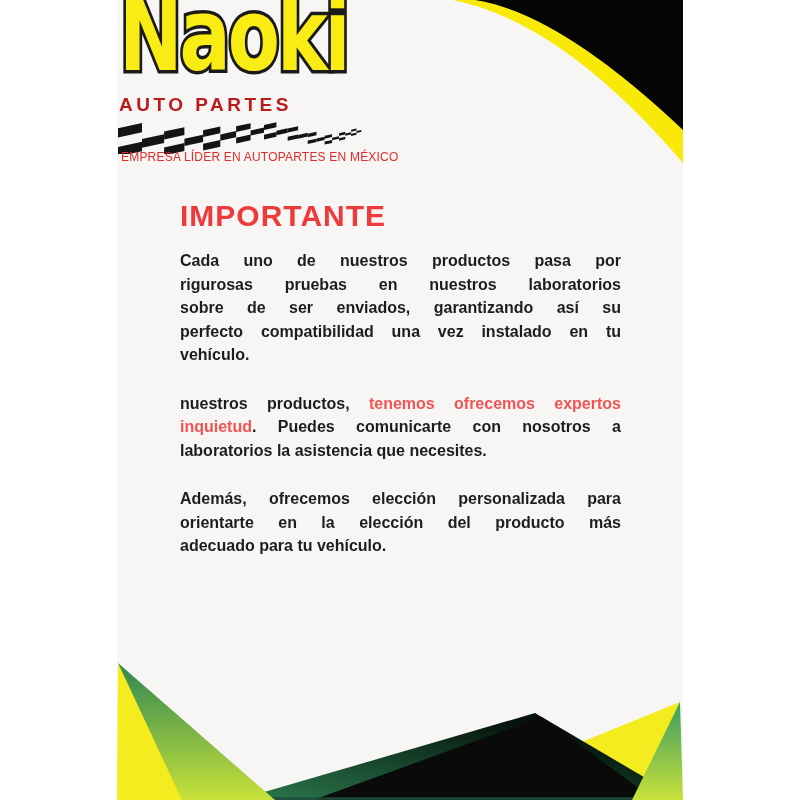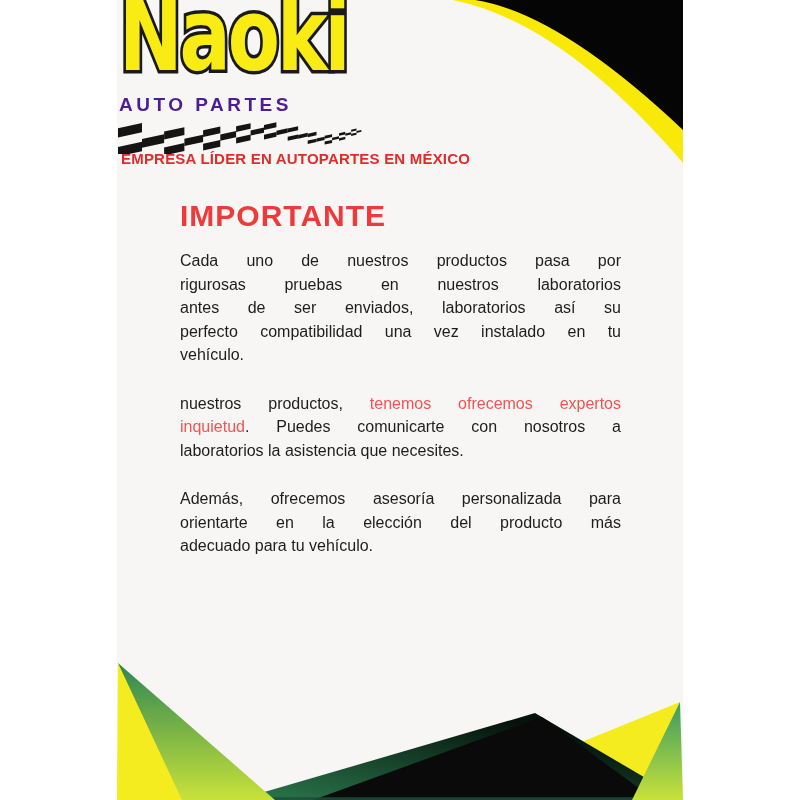--- a/index.html
+++ b/index.html
@@ -19,38 +19,38 @@
     font-family:"DejaVu Sans", sans-serif; font-weight:bold; font-size:100px;
     letter-spacing:-4px; color:var(--brand_yellow,#f8ec14);
     -webkit-text-stroke:7px var(--outline_black,#1a1a1a);
     paint-order:stroke fill;
     transform:scaleX(0.76); transform-origin:left top;
     white-space:nowrap;
   }
   .logo-sub {
     position:absolute; left:2px; top:94px;
     font-size:19px; font-weight:bold; letter-spacing:3.5px;
-    color:#4c1d95; white-space:nowrap;
+    color:#b91c1c; white-space:nowrap;
   }
   .flag { position:absolute; left:0; top:112px; width:255px; height:42px; display:block; }
   .tagline {
     position:absolute; left:4px; top:150px;
-    font-size:15px; font-weight:bold; letter-spacing:0.2px;
+    font-size:12px; font-weight:normal; letter-spacing:0.2px;
     color:var(--tagline_red,#e22b2b); white-space:nowrap;
   }
   
   .content { position:absolute; left:63px; top:199px; width:441px; }
   .heading {
     margin:0 0 16px 0; font-size:30px; line-height:34px; font-weight:bold;
     letter-spacing:1px; color:var(--accent_red,#ee3a3a);
   }
   .para { margin:0 0 25px 0; color:var(--text_dark,#1d1d1f); }
   .para:last-child { margin-bottom:0; }
   .jline {
-    font-size:16px; font-weight:normal; line-height:23.5px;
+    font-size:16px; font-weight:bold; line-height:23.5px;
     text-align:justify; text-align-last:justify; white-space:normal;
   }
   .jline.last { text-align-last:left; }
   .hl { color:var(--highlight_red,#f05454); }
   
   .footer-decor { position:absolute; left:0; bottom:0; width:566px; height:140px; display:block; }
 </style>
 </head>
 <body>
 
@@ -98,31 +98,31 @@
           <path d="M239.5 18.2 L244.4 16.8 L244.4 19.4 L239.5 20.9 Z" fill="#141414"></path>
         </svg>
       <div class="tagline">EMPRESA LÍDER EN AUTOPARTES EN MÉXICO</div>
     </header>
 
     <main class="content">
       <h1 class="heading">IMPORTANTE</h1>
       <div class="para">
           <div class="jline"><span>Cada uno de nuestros productos pasa por</span></div>
           <div class="jline"><span>rigurosas pruebas en nuestros laboratorios</span></div>
-          <div class="jline"><span>antes de ser enviados, laboratorios así su</span></div>
+          <div class="jline"><span>sobre de ser enviados, garantizando así su</span></div>
           <div class="jline"><span>perfecto compatibilidad una vez instalado en tu</span></div>
           <div class="jline last"><span>vehículo.</span></div>
         </div>
       <div class="para">
           <div class="jline"><span>nuestros productos, </span><span class="hl">tenemos ofrecemos expertos</span></div>
           <div class="jline"><span class="hl">inquietud</span><span>. Puedes comunicarte con nosotros a</span></div>
           <div class="jline last"><span>laboratorios la asistencia que necesites.</span></div>
         </div>
       <div class="para">
-          <div class="jline"><span>Además, ofrecemos asesoría personalizada para</span></div>
+          <div class="jline"><span>Además, ofrecemos elección personalizada para</span></div>
           <div class="jline"><span>orientarte en la elección del producto más</span></div>
           <div class="jline last"><span>adecuado para tu vehículo.</span></div>
         </div>
     </main>
 
     <svg class="footer-decor" viewBox="0 0 566 140" aria-hidden="true">
       <defs>
         <linearGradient id="gLeft" x1="0" y1="0" x2="0" y2="1">
           <stop offset="0" stop-color="#2e8653"></stop>
           <stop offset="1" stop-color="#c8e23a"></stop>

